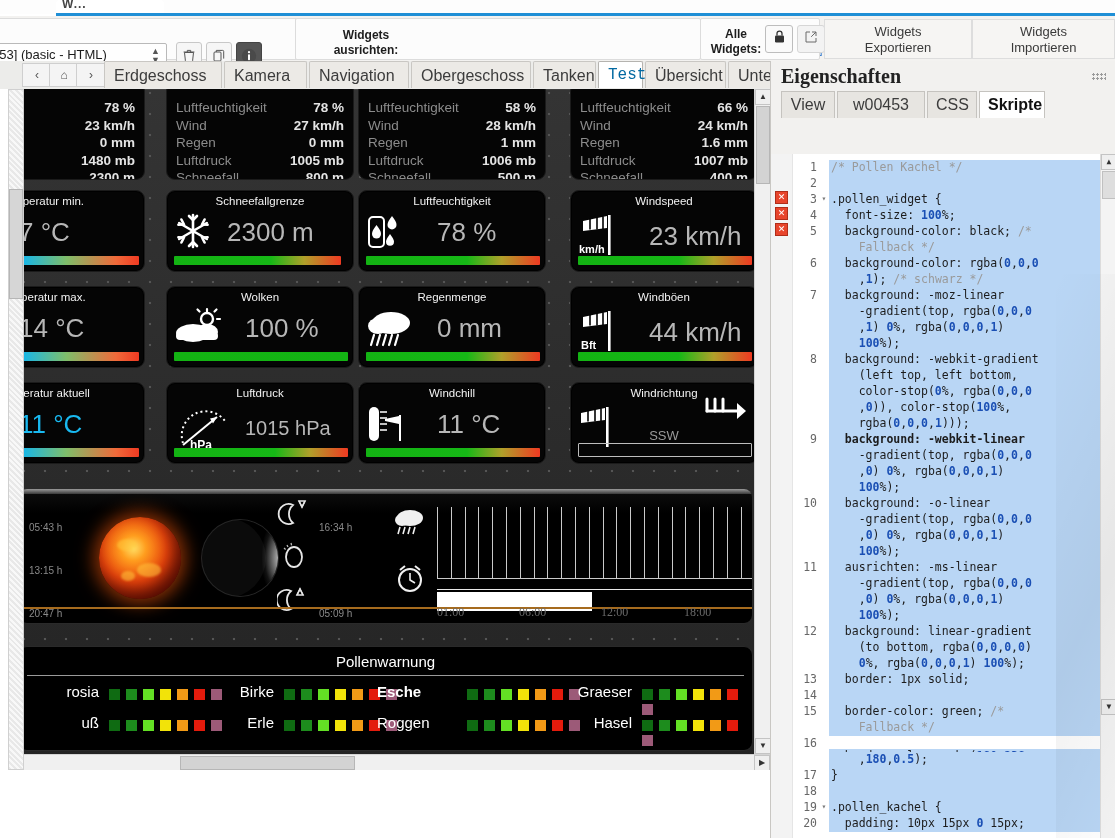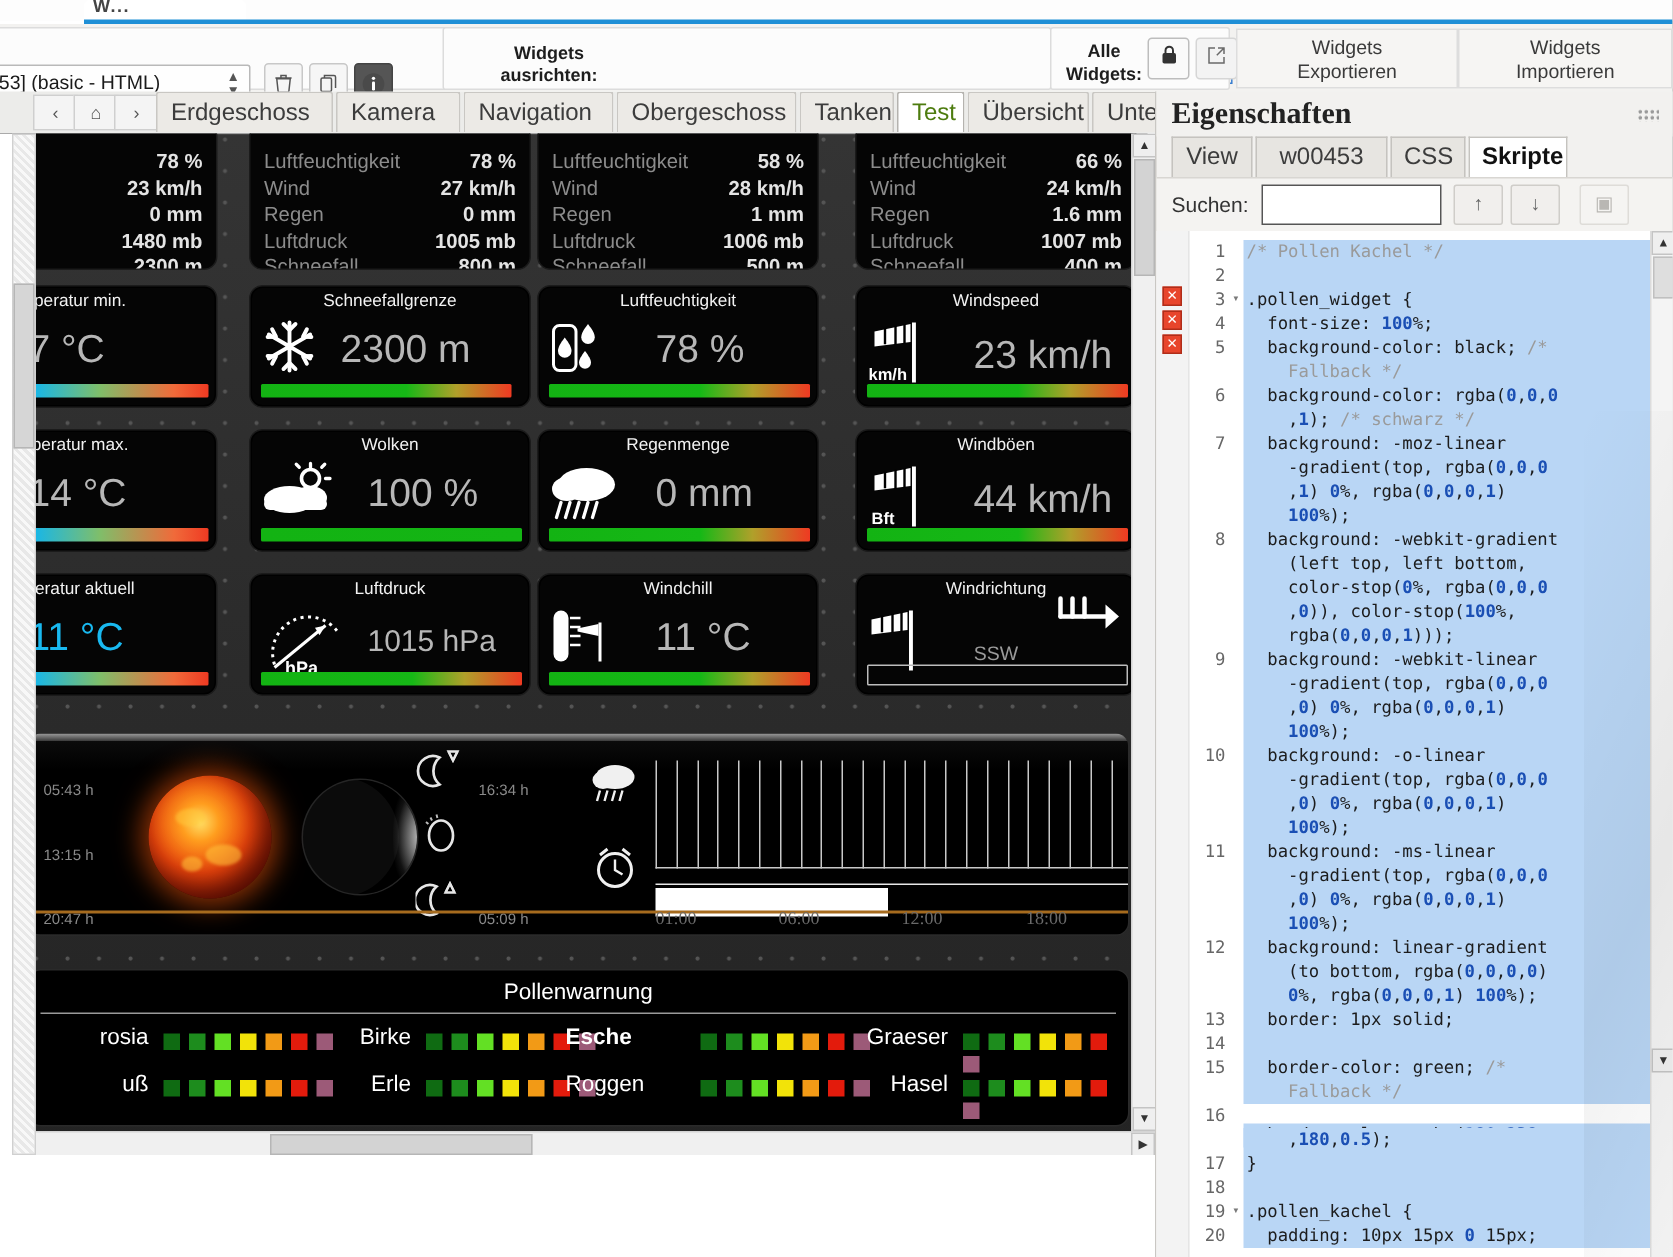--- a/index.html
+++ b/index.html
@@ -44,21 +44,21 @@
   .bigbtn { position:absolute; top:3px; height:40px; background:#f6f5f3; border:1px solid #dddddd;
      font-size:13px; color:#3a3a3a; text-align:center; padding-top:4px; line-height:16px; }
 
   
   .tabrow { position:absolute; left:0; top:61px; width:1115px; height:28px; background:#ececea; }
   .navbtn { position:absolute; top:2px; width:30px; height:24px; background:#f4f4f4;
      border:1px solid #cfcfcf; text-align:center; line-height:22px; font-size:12px; color:#555; }
   .pgtab { position:absolute; top:0px; height:27px; background:#eceae6; border:1px solid #c9c7c3;
      border-bottom:none; font-size:16px; color:#3c3c3c; padding:2px 9px 0 9px; line-height:23px; white-space:nowrap;
      border-top-left-radius:2px; border-top-right-radius:2px; }
-  .pgtab.active { background:#ffffff; color:#4d7c0f; border-color:#b5b3af; }
+  .pgtab.active { background:#ffffff; color:#0369a1; border-color:#b5b3af;font-family:Liberation Mono, monospace; }
 
   
   .canvas { position:absolute; left:0; top:89px; width:770px; height:681px; background:#ffffff; overflow:hidden; }
   .metal {
     position:absolute; left:-1px; top:0px; width:766px; height:680px;
     background-color:#2a2a2a;
     background-image:
       radial-gradient(circle at 3px 3px, #555 1.1px, rgba(0,0,0,0) 1.6px),
       linear-gradient(180deg,#343434 0%,#232323 100%);
     background-size: 21px 21px, 100% 100%;
@@ -683,27 +683,20 @@
       <div class="props-title">Eigenschaften</div>
       <div class="grip"></div>
     </div>
     <div id="ptabs-host">
         <div class="ptab" style="left: 10px; width: 54px; text-align: center;"><span>View</span></div>
         <div class="ptab" style="left: 66px; width: 88px; text-align: center;"><span>w00453</span></div>
         <div class="ptab" style="left: 156px; width: 50px; text-align: center;"><span>CSS</span></div>
         <div class="ptab active" style="left: 208px; width: 66px; text-align: center;"><span>Skripte</span></div>
       </div>
 
-    <div class="searchrow">
-      <div class="searchlbl">Suchen:</div>
-      <input class="searchinput" type="text" value="" style="">
-      <div class="sbtn" style="left:198px;"><span>↑</span></div>
-      <div class="sbtn" style="left:236px;"><span>↓</span></div>
-      <div class="sbtn dis" style="left:282px;"><span>▣</span></div>
-    </div>
 
     <div class="editor">
       <div class="gutter-marks">
           <div class="errmark" style="top: 37px;">✕</div>
           <div class="errmark" style="top: 53px;">✕</div>
           <div class="errmark" style="top: 69px;">✕</div>
         </div>
       <div id="code-host">
           <div class="ln" style="top: 6px; left: 0px;">1</div>
           <div class="cline" style="top: 6px; left: 58px; right: 16px; height: 16px;"><span class="cm">/* Pollen Kachel */</span></div>
@@ -725,31 +718,31 @@
           <div class="cline" style="top: 150px; left: 58px; right: 16px; height: 16px;">    -gradient(top, rgba(<span class="num">0</span>,<span class="num">0</span>,<span class="num">0</span></div>
           <div class="cline" style="top: 166px; left: 58px; right: 16px; height: 16px;">    ,<span class="num">1</span>) <span class="num">0</span>%, rgba(<span class="num">0</span>,<span class="num">0</span>,<span class="num">0</span>,<span class="num">1</span>)</div>
           <div class="cline" style="top: 182px; left: 58px; right: 16px; height: 16px;">    <span class="num">100</span>%);</div>
           <div class="ln" style="top: 198px; left: 0px;">8</div>
           <div class="cline" style="top: 198px; left: 58px; right: 16px; height: 16px;">  background: -webkit-gradient</div>
           <div class="cline" style="top: 214px; left: 58px; right: 16px; height: 16px;">    (left top, left bottom,</div>
           <div class="cline" style="top: 230px; left: 58px; right: 16px; height: 16px;">    color-stop(<span class="num">0</span>%, rgba(<span class="num">0</span>,<span class="num">0</span>,<span class="num">0</span></div>
           <div class="cline" style="top: 246px; left: 58px; right: 16px; height: 16px;">    ,<span class="num">0</span>)), color-stop(<span class="num">100</span>%,</div>
           <div class="cline" style="top: 262px; left: 58px; right: 16px; height: 16px;">    rgba(<span class="num">0</span>,<span class="num">0</span>,<span class="num">0</span>,<span class="num">1</span>)));</div>
           <div class="ln" style="top: 278px; left: 0px;">9</div>
-          <div class="cline" style="top: 278px; left: 58px; right: 16px; height: 16px;">  background: -webkit-linear</div>
+          <div class="cline" style="top: 278px; left: 58px; right: 16px; height: 16px; font-weight: bold;">  background: -webkit-linear</div>
           <div class="cline" style="top: 294px; left: 58px; right: 16px; height: 16px;">    -gradient(top, rgba(<span class="num">0</span>,<span class="num">0</span>,<span class="num">0</span></div>
           <div class="cline" style="top: 310px; left: 58px; right: 16px; height: 16px;">    ,<span class="num">0</span>) <span class="num">0</span>%, rgba(<span class="num">0</span>,<span class="num">0</span>,<span class="num">0</span>,<span class="num">1</span>)</div>
           <div class="cline" style="top: 326px; left: 58px; right: 16px; height: 16px;">    <span class="num">100</span>%);</div>
           <div class="ln" style="top: 342px; left: 0px;">10</div>
           <div class="cline" style="top: 342px; left: 58px; right: 16px; height: 16px;">  background: -o-linear</div>
           <div class="cline" style="top: 358px; left: 58px; right: 16px; height: 16px;">    -gradient(top, rgba(<span class="num">0</span>,<span class="num">0</span>,<span class="num">0</span></div>
           <div class="cline" style="top: 374px; left: 58px; right: 16px; height: 16px;">    ,<span class="num">0</span>) <span class="num">0</span>%, rgba(<span class="num">0</span>,<span class="num">0</span>,<span class="num">0</span>,<span class="num">1</span>)</div>
           <div class="cline" style="top: 390px; left: 58px; right: 16px; height: 16px;">    <span class="num">100</span>%);</div>
           <div class="ln" style="top: 406px; left: 0px;">11</div>
-          <div class="cline" style="top: 406px; left: 58px; right: 16px; height: 16px;">  background: -ms-linear</div>
+          <div class="cline" style="top: 406px; left: 58px; right: 16px; height: 16px;">  ausrichten: -ms-linear</div>
           <div class="cline" style="top: 422px; left: 58px; right: 16px; height: 16px;">    -gradient(top, rgba(<span class="num">0</span>,<span class="num">0</span>,<span class="num">0</span></div>
           <div class="cline" style="top: 438px; left: 58px; right: 16px; height: 16px;">    ,<span class="num">0</span>) <span class="num">0</span>%, rgba(<span class="num">0</span>,<span class="num">0</span>,<span class="num">0</span>,<span class="num">1</span>)</div>
           <div class="cline" style="top: 454px; left: 58px; right: 16px; height: 16px;">    <span class="num">100</span>%);</div>
           <div class="ln" style="top: 470px; left: 0px;">12</div>
           <div class="cline" style="top: 470px; left: 58px; right: 16px; height: 16px;">  background: linear-gradient</div>
           <div class="cline" style="top: 486px; left: 58px; right: 16px; height: 16px;">    (to bottom, rgba(<span class="num">0</span>,<span class="num">0</span>,<span class="num">0</span>,<span class="num">0</span>)</div>
           <div class="cline" style="top: 502px; left: 58px; right: 16px; height: 16px;">    <span class="num">0</span>%, rgba(<span class="num">0</span>,<span class="num">0</span>,<span class="num">0</span>,<span class="num">1</span>) <span class="num">100</span>%);</div>
           <div class="ln" style="top: 518px; left: 0px;">13</div>
           <div class="cline" style="top: 518px; left: 58px; right: 16px; height: 16px;">  border: 1px solid;</div>
           <div class="ln" style="top: 534px; left: 0px;">14</div>

